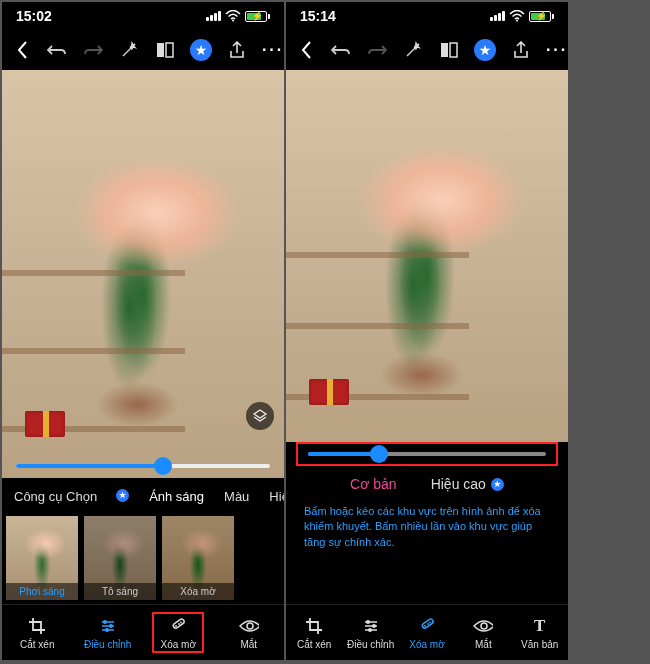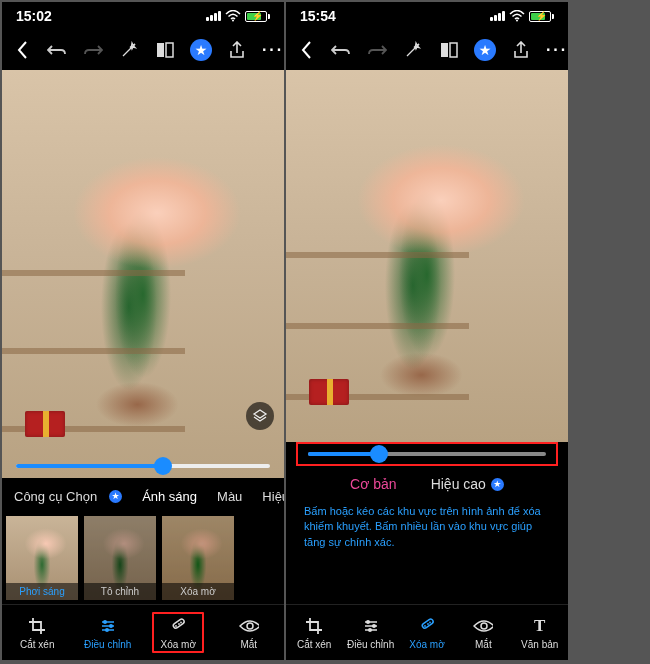--- a/index.html
+++ b/index.html
@@ -112,21 +112,21 @@
     background:#1a8cff; transform:translate(-50%,-50%);
   }
   .red-outline{
     border:2px solid #ff2020;
   }
 
   .cat-tabs{
     height:36px; display:flex; align-items:center;
     padding:0 12px; gap:20px; font-size:13px; color:#ddd;
   }
-  .cat-tabs .cat{ white-space:nowrap; display:flex; align-items:center; gap:12px; }
+  .cat-tabs .cat{ white-space:nowrap; display:flex; gap:19px; }
   .cat.active{ color:#ffffff; }
   .mini-star{width:13px;height:13px;border-radius:50%;background:#2a7aff;display:inline-flex;align-items:center;justify-content:center;font-size:9px;color:#fff;}
 
   .thumb-row{
     height:90px; display:flex; gap:6px; padding:2px 4px;
   }
   .thumb{
     flex:0 0 72px; height:84px; border-radius:0; overflow:hidden;
     position:relative; display:flex; align-items:flex-end; justify-content:center;
   }
@@ -281,21 +281,21 @@
       </div>
   </div>
 
   <div class="thumb-row">
     <div class="thumb sel">
         <div class="tbg"></div>
         <div class="tlabel">Phơi sáng</div>
       </div>
     <div class="thumb mid">
         <div class="tbg"></div>
-        <div class="tlabel">Tô chỉnh</div>
+        <div class="tlabel">Tô sáng</div>
       </div>
     <div class="thumb warm">
         <div class="tbg"></div>
         <div class="tlabel">Xóa mờ</div>
       </div>
   </div>
 
   <div class="bottom-bar">
     <div class="tool">
       <div class="tool-icon">
@@ -335,21 +335,21 @@
           </svg>
         </div>
       <span>Mắt</span>
     </div>
   </div>
 </div>
 
 <div class="screen">
 
   <div class="status-bar">
-    <span>15:54</span>
+    <span>15:14</span>
     <div class="status-right">
       <div class="signal">
           <span></span>
           <span></span>
           <span></span>
           <span></span>
         </div>
       <svg width="16" height="12">
           <path d="M1 4 Q8 -3 15 4 M3.5 6.5 Q8 2 12.5 6.5 M6 9 Q8 7 10 9" stroke="#fff" stroke-width="1.5" fill="none"></path>
           <circle cx="8" cy="10.5" r="1" fill="#fff"></circle>

